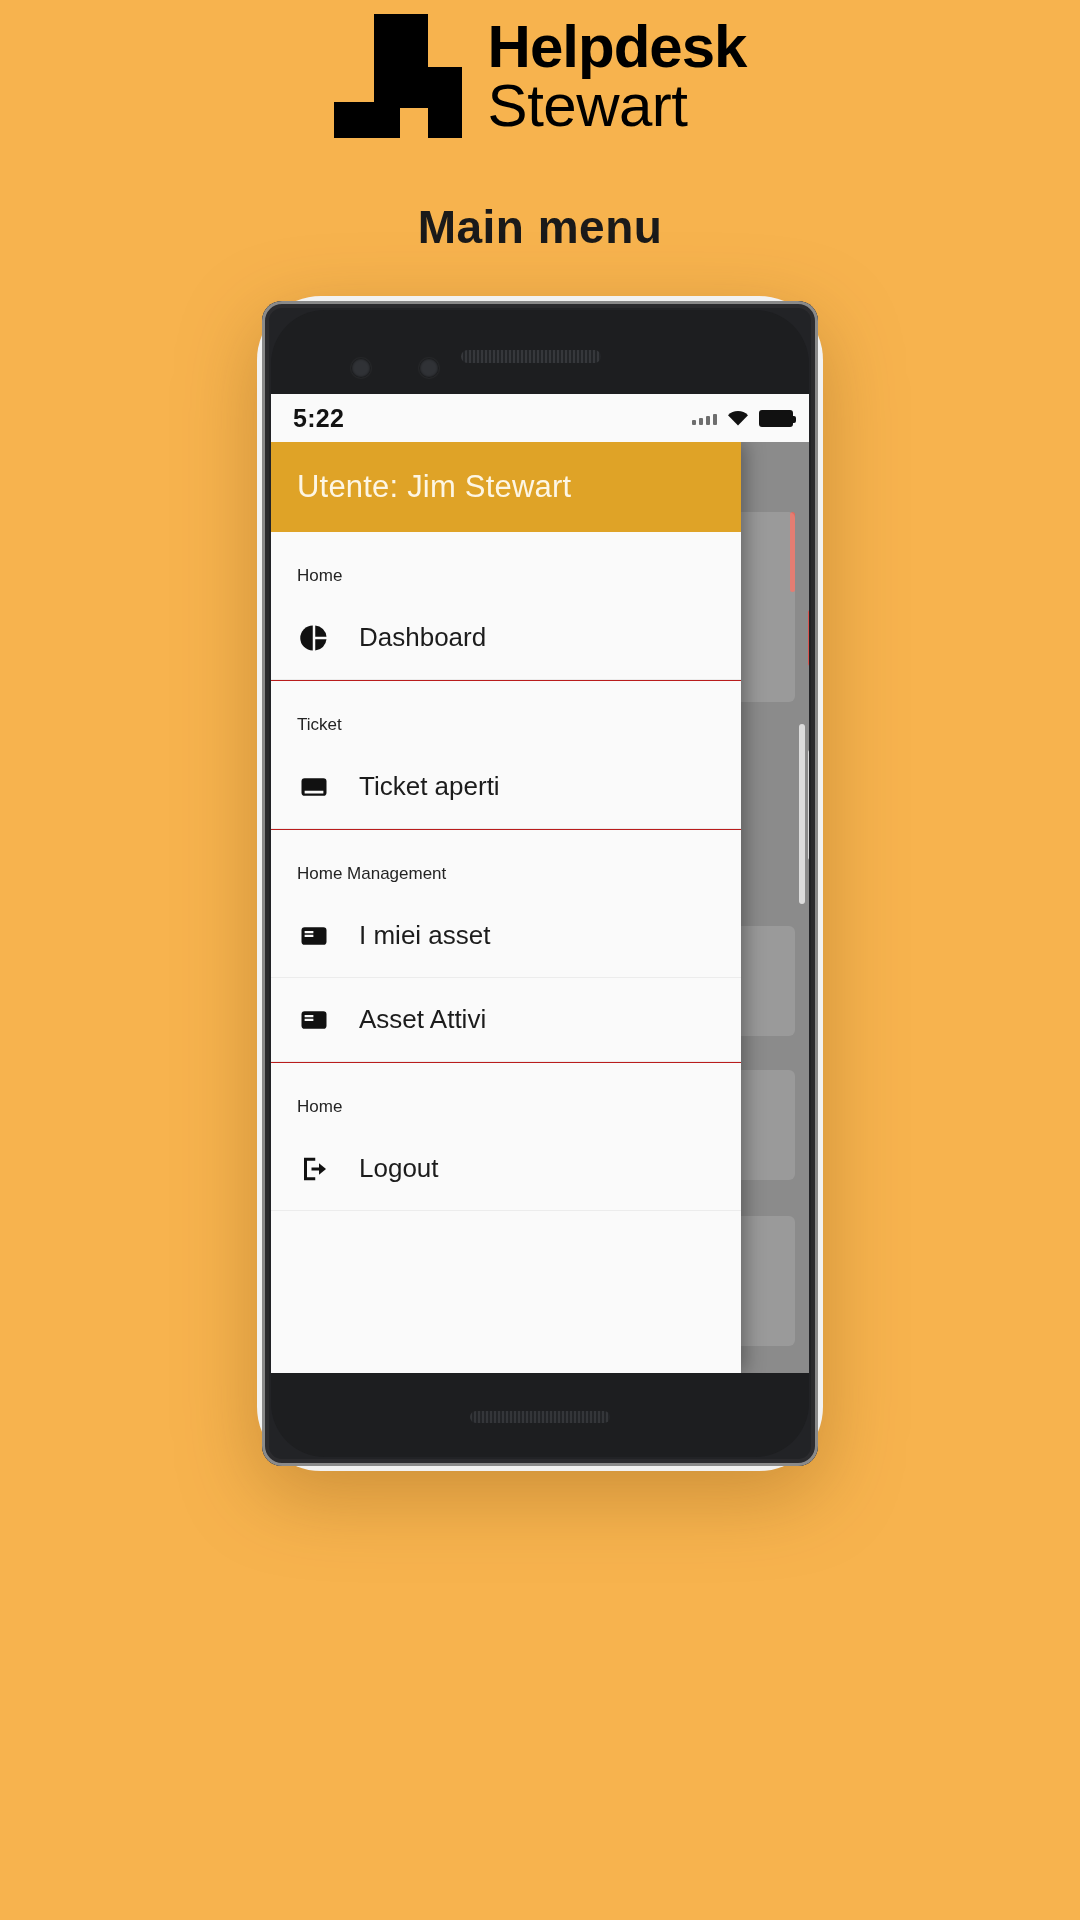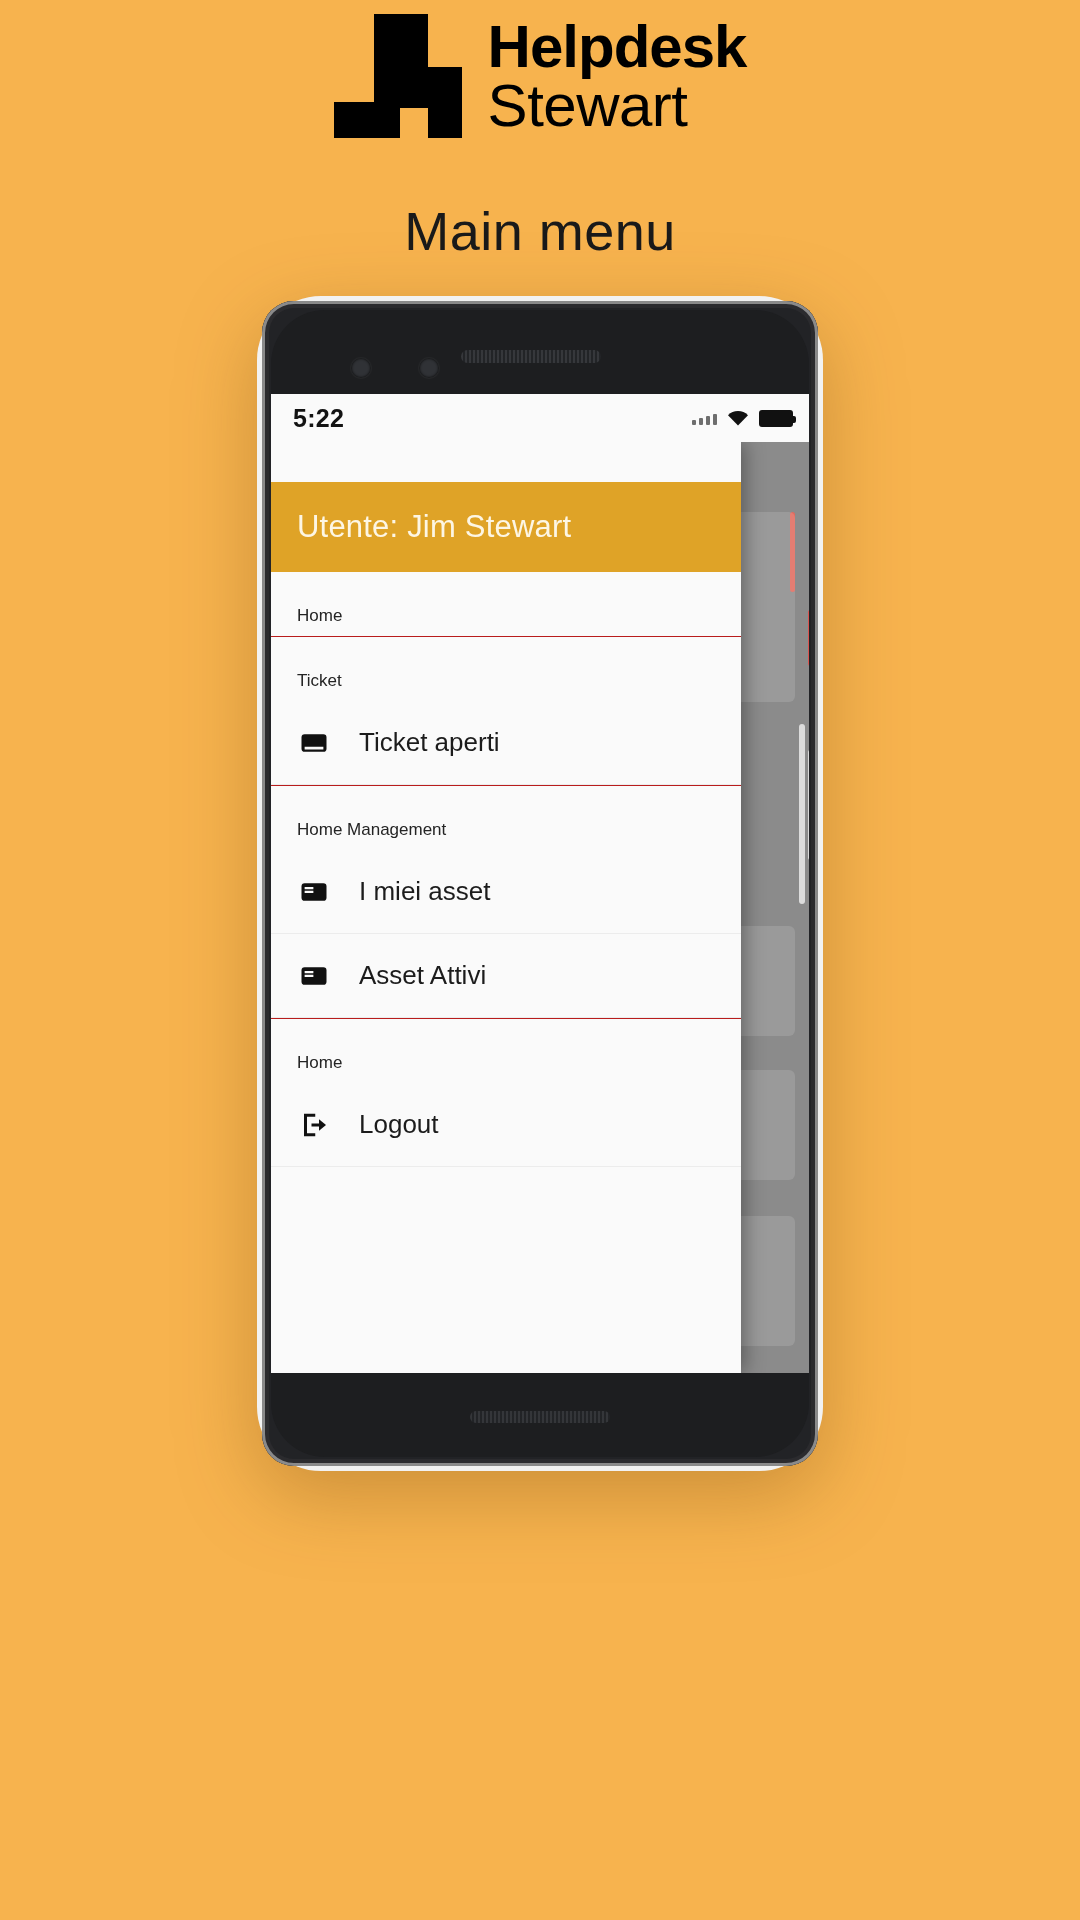--- a/index.html
+++ b/index.html
@@ -32,22 +32,22 @@
     font-size:60px; font-weight:bold; color:#000;
     letter-spacing:-1px;
   }
   .logo-text .l2 {
     font-size:60px; font-weight:300; color:#000;
     letter-spacing:-0.5px; margin-top:2px;
   }
 
   .page-title {
     text-align:center;
-    font-size:54px;
-    font-weight:400;
+    font-size:46px;
+    font-weight:700;
     color:#1a1a1a;
     margin-top:62px;
     letter-spacing:0.5px;
   }
 
   
   .phone-wrap {
     position:absolute;
     left:50%;
     transform:translateX(-50%);
@@ -57,21 +57,21 @@
     filter:drop-shadow(0 24px 40px rgba(90,50,0,0.28));
   }
   .phone {
     position:absolute; inset:0;
     border-radius:64px;
     background:#f2f2f2;
     padding:5px;
   }
   .phone-inner {
     position:absolute; inset:5px;
-    border-radius:32px;
+    border-radius:20px;
     background:#222326;
     padding:4px;
     box-shadow: inset 0 0 0 3px #8a8a8a, inset 0 0 0 7px #2b2b2e;
   }
   .phone-bezel {
     position:absolute; inset:9px;
     border-radius:54px;
     background:#1d1e20;
     overflow:hidden;
   }
@@ -182,21 +182,20 @@
     background:#fafafa;
     z-index:5;
     box-shadow:4px 0 18px rgba(0,0,0,0.35);
     display:flex; flex-direction:column;
   }
   .drawer-header {
     background:#DFA327;
     height:90px;
     display:flex; align-items:center;
     padding:0 26px;
-    margin-top:40px;
   }
   .drawer-header .uname {
     color:#FDF6E4;
     font-size:31px;
     font-weight:500;
     letter-spacing:0.2px;
   }
   .drawer-body { flex:1; overflow:hidden; }
 
   .sec-title {
@@ -289,20 +288,30 @@
           </div>
 
           <div class="drawer">
             <div class="drawer-header">
               <div class="uname">Utente: Jim Stewart</div>
             </div>
             <div class="drawer-body">
 
               <div class="sec-block">
                 <div class="sec-title">Home</div>
+                <div class="menu-item">
+                  <span class="mi-icon">
+                    <svg width="30" height="30" viewBox="0 0 24 24">
+                      <path d="M11 2 A10 10 0 0 0 11 22 Z" fill="#111"></path>
+                      <path d="M13 2 A10 10 0 0 1 22 11 L13 11 Z" fill="#111"></path>
+                      <path d="M13 13 L22 13 A10 10 0 0 1 13 22 Z" fill="#111"></path>
+                    </svg>
+                  </span>
+                  <span class="label">Dashboard</span>
+                </div>
               </div>
 
               <div class="sec-block">
                 <div class="sec-title">Ticket</div>
                 <div class="menu-item">
                   <span class="mi-icon">
                     <svg width="30" height="30" viewBox="0 0 24 24">
                       <rect x="2" y="5" width="20" height="14" rx="2.5" fill="#111"></rect>
                       <rect x="4.5" y="15" width="15" height="2.2" fill="#fafafa"></rect>
                     </svg>

